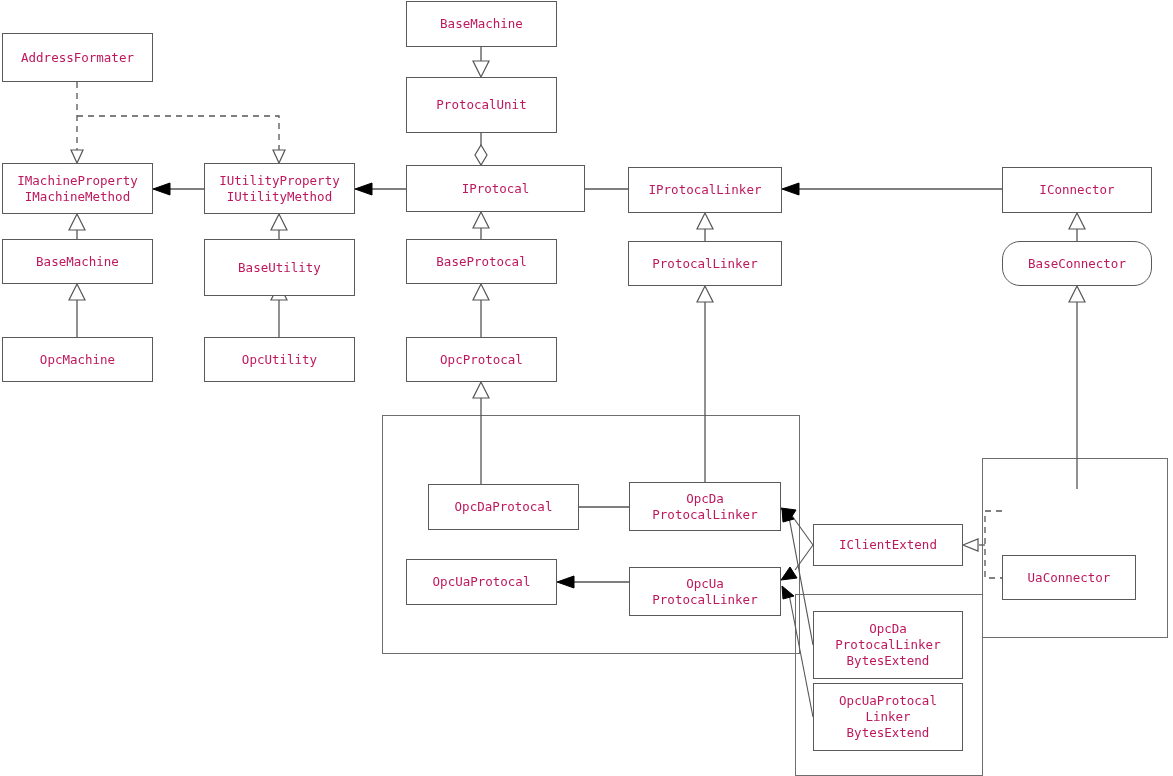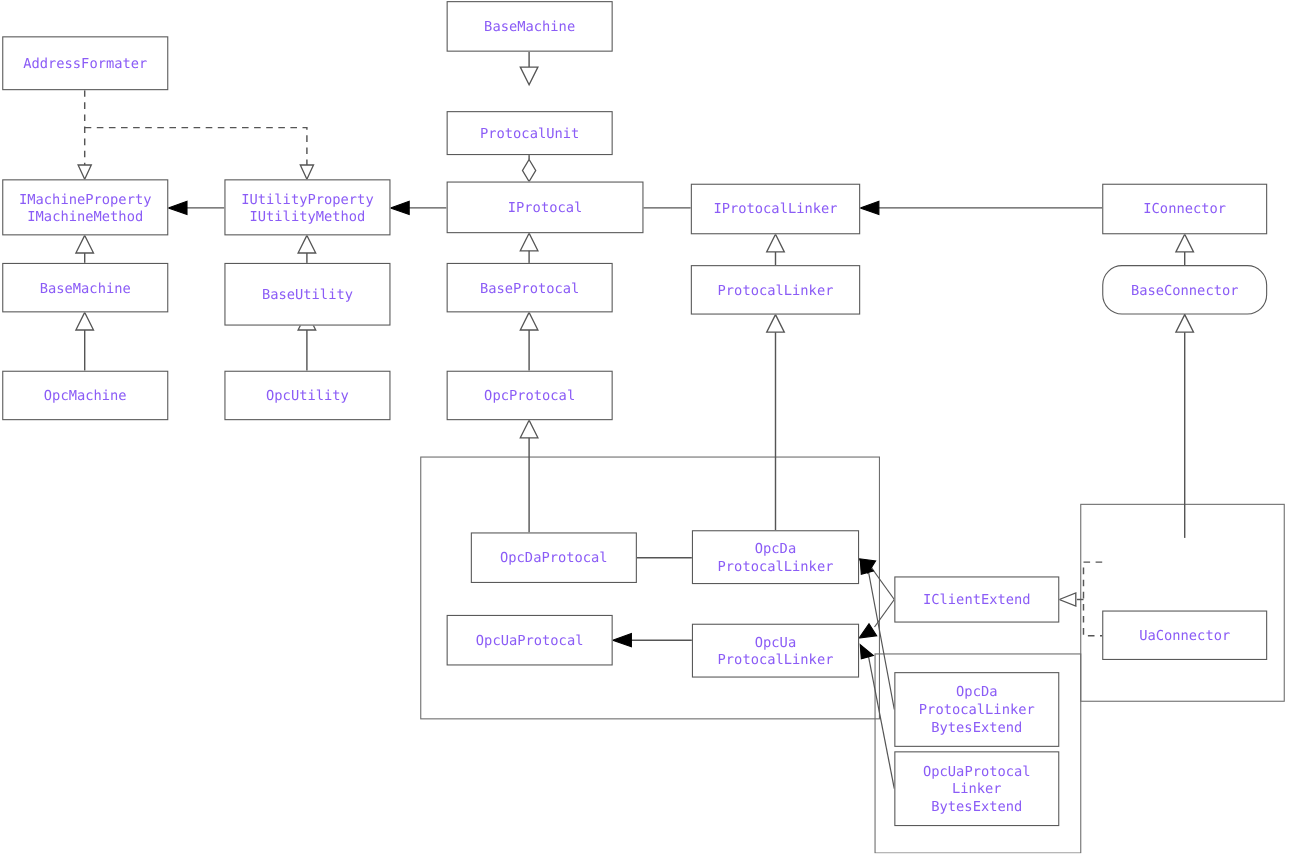--- a/index.html
+++ b/index.html
@@ -14,21 +14,21 @@
     position:absolute;
     box-sizing:border-box;
     border:1px solid #5a5a5a;
     background:#ffffff;
     display:flex;
     align-items:center;
     justify-content:center;
     text-align:center;
     font-size:12.5px;
     line-height:16px;
-    color:#8b5cf6;
+    color:#be185d;
     white-space:pre;
     z-index:5;
   }
   .group{
     position:absolute;
     box-sizing:border-box;
     border:1px solid #6e6e6e;
     background:transparent;
     z-index:2;
   }
@@ -138,21 +138,21 @@
 
     <line class="solid" x1="1077" y1="489" x2="1077" y2="300"></line>
     <polygon class="hollowhead" points="1077,286 1069,302 1085,302"></polygon>
 
   </svg>
 
   <div class="node" style="left:2px;top:33px;width:151px;height:49px;">AddressFormater</div>
 
   <div class="node" style="left:406px;top:1px;width:151px;height:46px;">BaseMachine</div>
 
-  <div class="node" style="left:406px;top:77px;width:151px;height:40px;margin-top:24px;">ProtocalUnit</div>
+  <div class="node" style="left:406px;top:77px;width:151px;height:56px;">ProtocalUnit</div>
 
   <div class="node" style="left:2px;top:163px;width:151px;height:51px;">IMachineProperty
 IMachineMethod</div>
 
   <div class="node" style="left:204px;top:163px;width:151px;height:51px;">IUtilityProperty
 IUtilityMethod</div>
 
   <div class="node" style="left:406px;top:165px;width:179px;height:47px;">IProtocal</div>
 
   <div class="node" style="left:628px;top:167px;width:154px;height:46px;">IProtocalLinker</div>
@@ -189,15 +189,15 @@
 
   <div class="node" style="left:813px;top:611px;width:150px;height:68px;">OpcDa
 ProtocalLinker
 BytesExtend</div>
 
   <div class="node" style="left:813px;top:683px;width:150px;height:68px;">OpcUaProtocal
 Linker
 BytesExtend</div>
 
 
-  <div class="node" style="left:1002px;top:555px;width:150px;height:45px;">UaConnector</div>
+  <div class="node" style="left:1002px;top:555px;width:134px;height:45px;">UaConnector</div>
 
 </div>
 
 </body></html>

